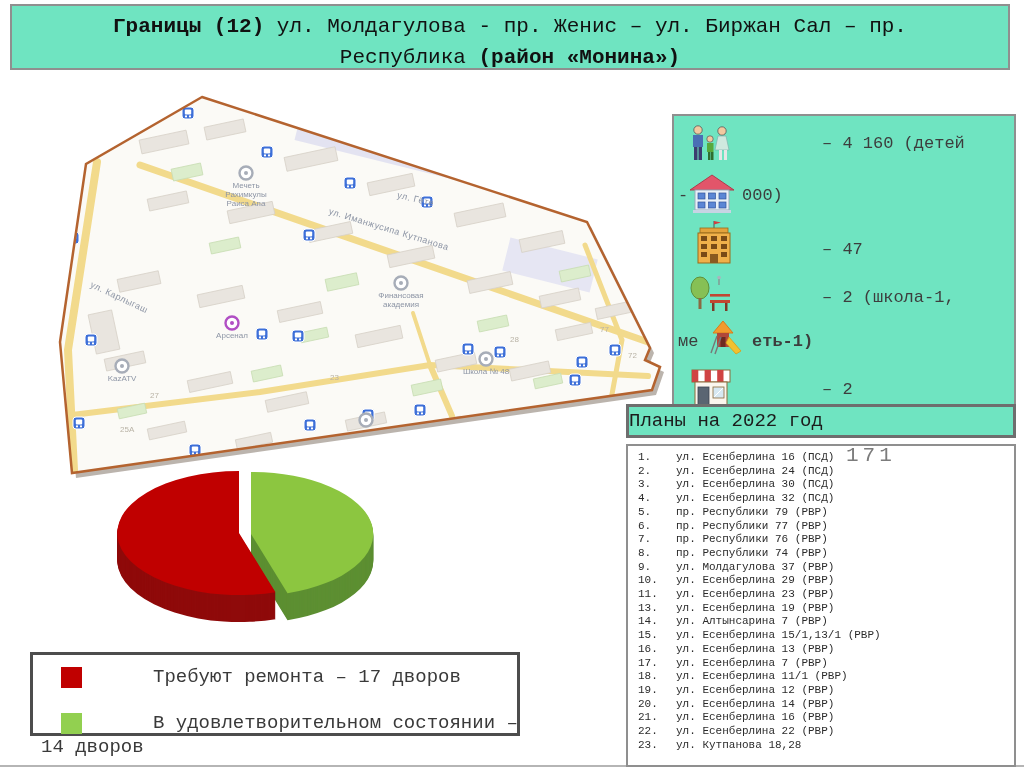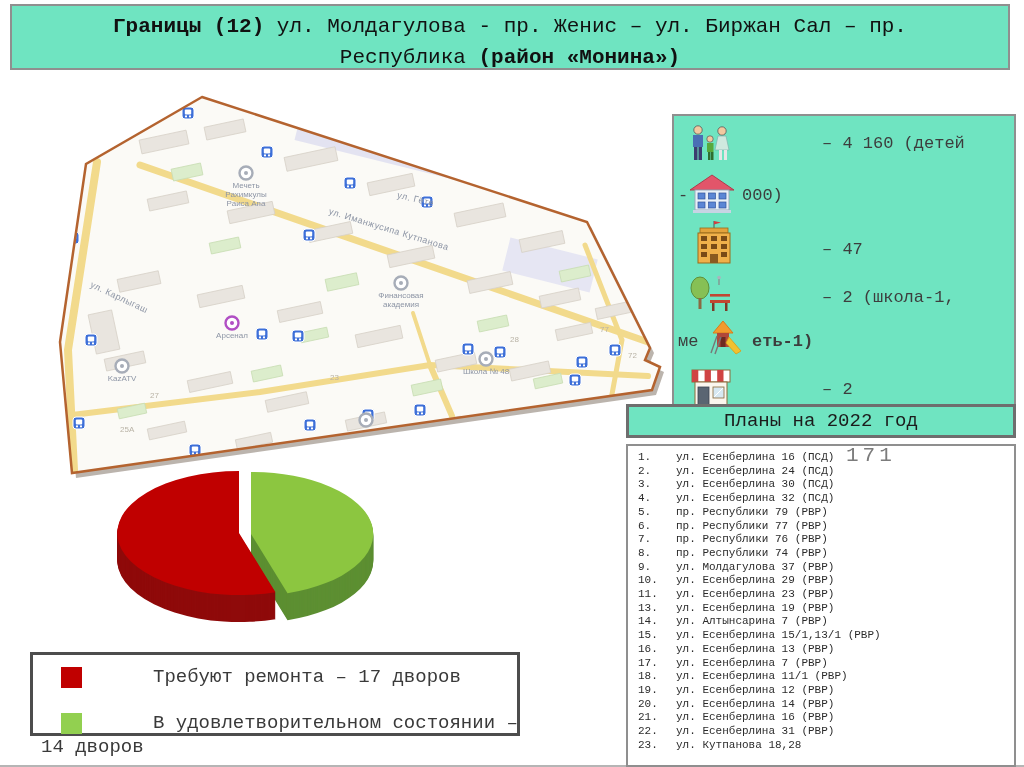--- a/index.html
+++ b/index.html
@@ -33,21 +33,21 @@
 
   
   .stats-box{position:absolute;left:672px;top:88px;width:344px;height:304px;
     background:#6fe4c1;border:2px solid #8f8f8f;box-sizing:border-box;margin-top:26px;}
   .stat-text{position:absolute;font-size:17px;line-height:24px;color:#3d3d3d;white-space:pre;}
   .stat-icon{position:absolute;}
 
   
   .plans-header{position:absolute;left:626px;top:404px;width:390px;height:34px;
     background:#6fe4c1;border:3px solid #6e6e6e;box-sizing:border-box;
-    text-align:center;font-size:19px;line-height:28px;color:#1c1c1c;}
+    text-align:left;font-size:19px;line-height:28px;color:#1c1c1c;}
   .plans-box{position:absolute;left:626px;top:444px;width:390px;height:323px;
     background:#fff;border:2px solid #8f8f8f;box-sizing:border-box;
     padding:5px 0 0 10px;overflow:hidden;}
   .plan-row{display:flex;font-size:11px;line-height:13.7px;color:#2b2b2b;white-space:pre;}
   .plan-num{width:38px;flex:none;}
   .overlay-171{position:absolute;left:846px;top:444px;font-size:21px;letter-spacing:4px;
     color:#7c7c7c;}
 </style>
 </head>
 <body>
@@ -365,19 +365,19 @@
         <div class="plan-row"><span class="plan-num">11.</span><span>ул. Есенберлина 23 (РВР)</span></div>
         <div class="plan-row"><span class="plan-num">13.</span><span>ул. Есенберлина 19 (РВР)</span></div>
         <div class="plan-row"><span class="plan-num">14.</span><span>ул. Алтынсарина 7 (РВР)</span></div>
         <div class="plan-row"><span class="plan-num">15.</span><span>ул. Есенберлина 15/1,13/1 (РВР)</span></div>
         <div class="plan-row"><span class="plan-num">16.</span><span>ул. Есенберлина 13 (РВР)</span></div>
         <div class="plan-row"><span class="plan-num">17.</span><span>ул. Есенберлина 7 (РВР)</span></div>
         <div class="plan-row"><span class="plan-num">18.</span><span>ул. Есенберлина 11/1 (РВР)</span></div>
         <div class="plan-row"><span class="plan-num">19.</span><span>ул. Есенберлина 12 (РВР)</span></div>
         <div class="plan-row"><span class="plan-num">20.</span><span>ул. Есенберлина 14 (РВР)</span></div>
         <div class="plan-row"><span class="plan-num">21.</span><span>ул. Есенберлина 16 (РВР)</span></div>
-        <div class="plan-row"><span class="plan-num">22.</span><span>ул. Есенберлина 31 (РВР)</span></div>
+        <div class="plan-row"><span class="plan-num">22.</span><span>ул. Есенберлина 22 (РВР)</span></div>
         <div class="plan-row"><span class="plan-num">23.</span><span>ул. Кутпанова 18,28</span></div>
       </div>
   </div>
   <div class="overlay-171">171</div>
 
 </div>
 
 </body></html>

